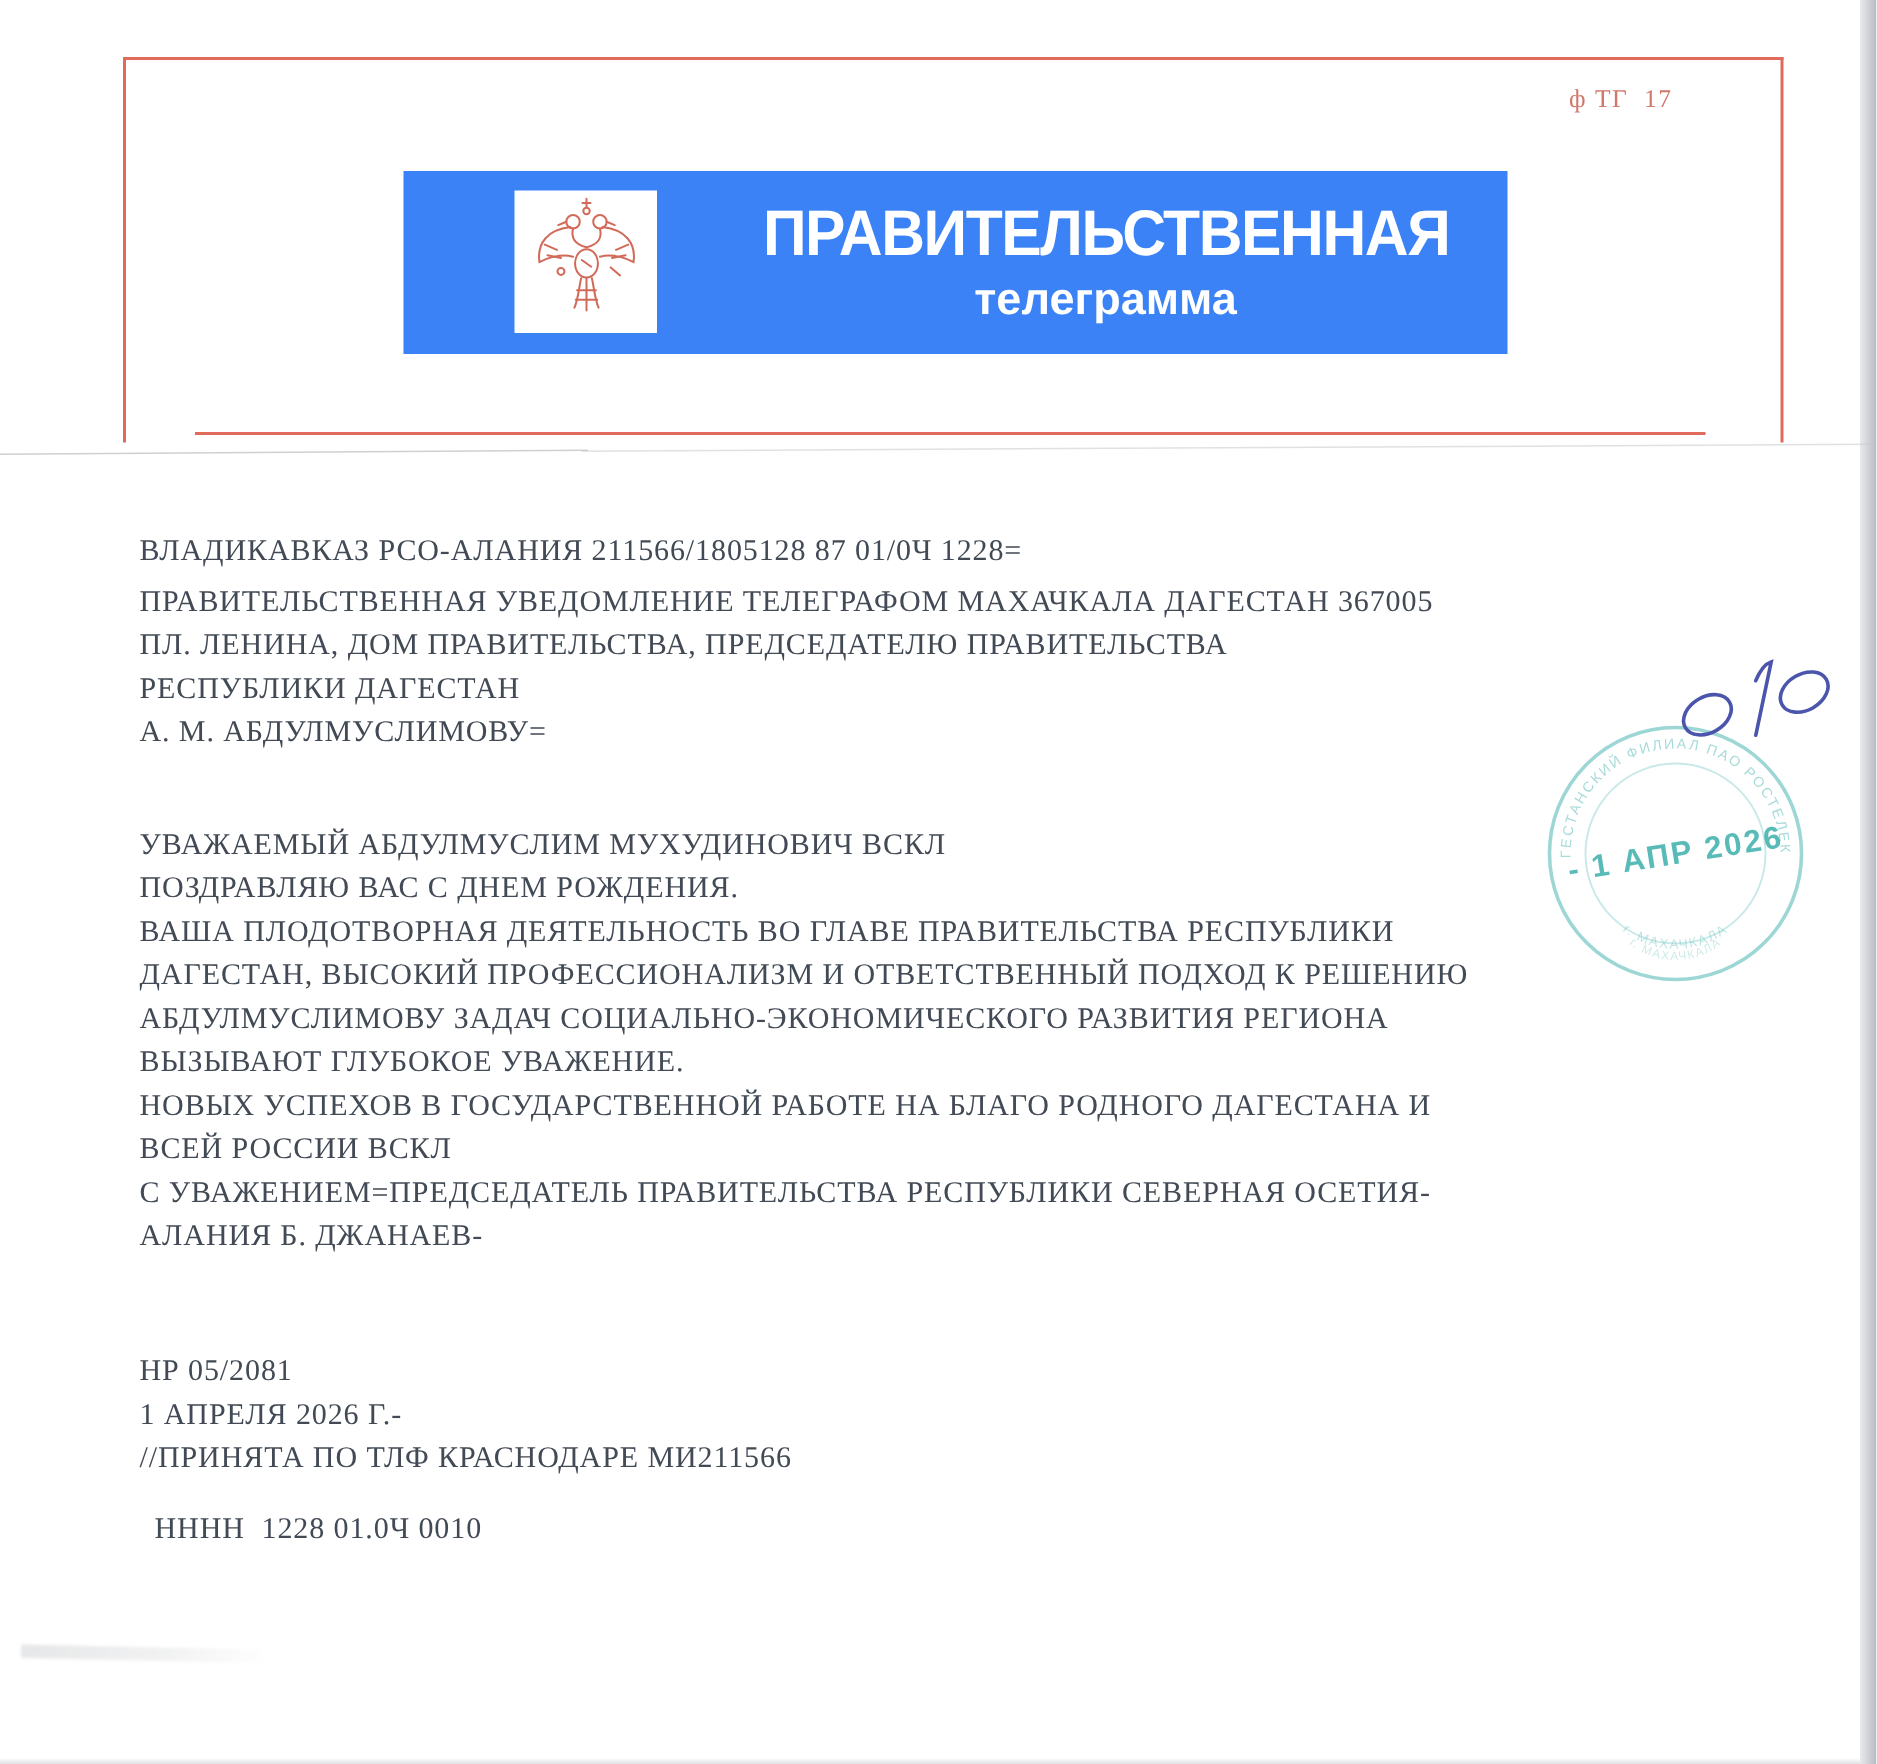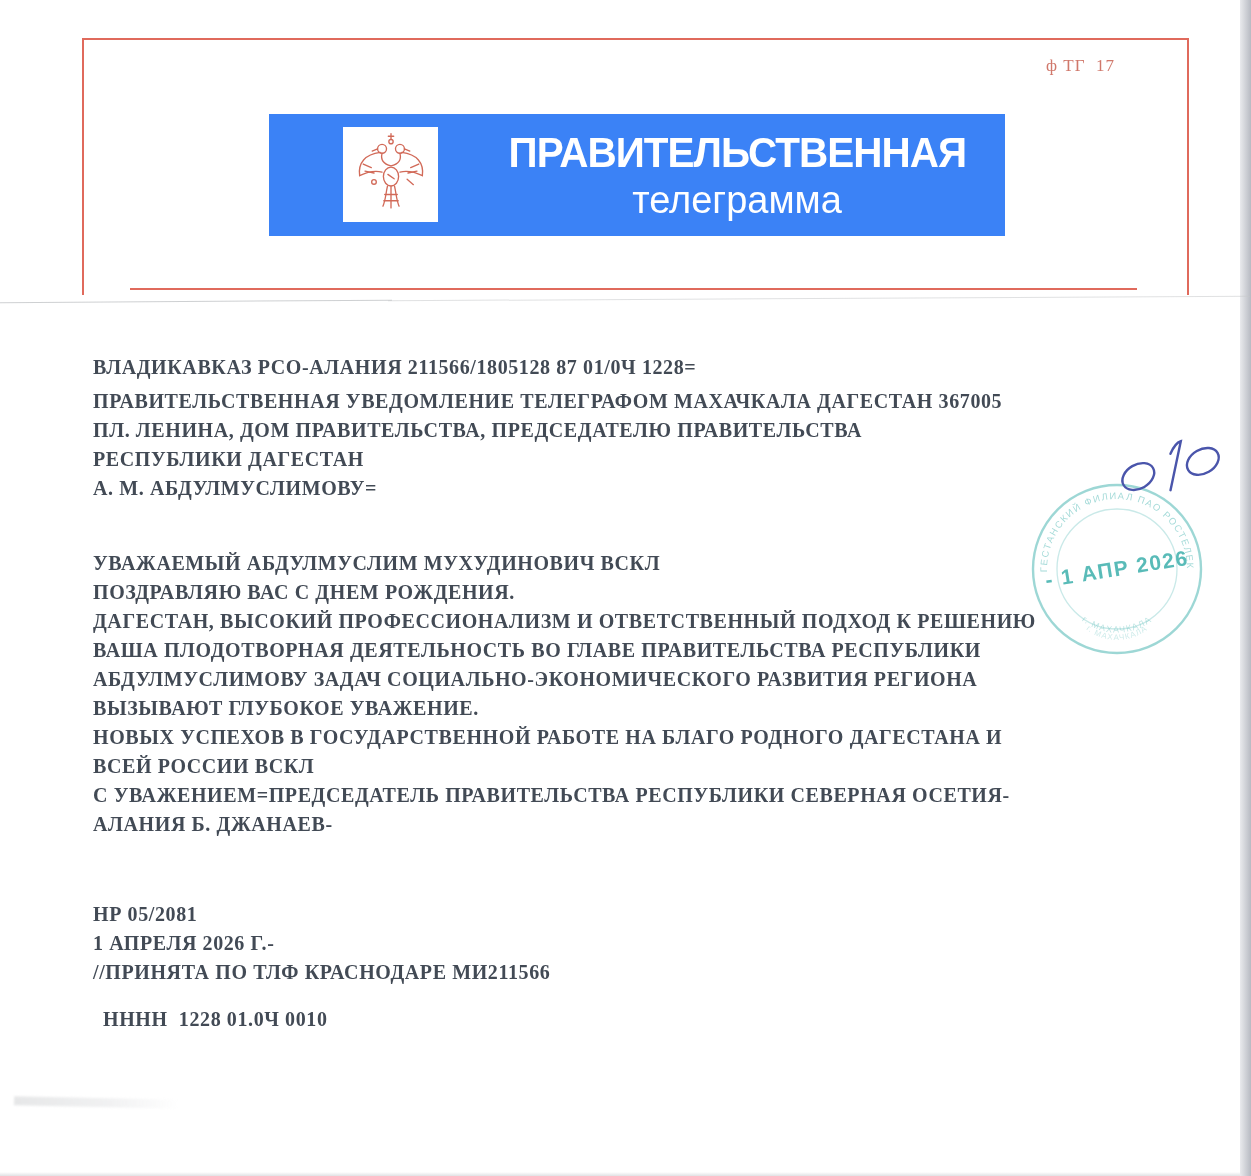--- a/index.html
+++ b/index.html
@@ -27,25 +27,25 @@
   
   .banner{position:absolute;left:269px;top:114px;width:736px;height:122px;
     background:#3b82f6;display:flex;align-items:stretch;}
   .emblem-box{position:absolute;left:74px;top:13px;width:95px;height:95px;background:#ffffff;
     display:flex;align-items:center;justify-content:center;}
   .banner-text{position:absolute;left:200px;top:0;width:536px;height:122px;
     display:flex;flex-direction:column;align-items:center;justify-content:center;
     font-family:"Liberation Sans",sans-serif;color:#ffffff;}
   .banner-title{font-size:43px;font-weight:700;letter-spacing:-1px;line-height:1;
     transform:scaleX(.94);white-space:nowrap;}
-  .banner-subtitle{font-size:38px;font-weight:400;line-height:1;margin-top:7px;}
+  .banner-subtitle{font-size:30px;font-weight:700;line-height:1;margin-top:7px;}
   
   .tg-block{position:absolute;left:93px;color:#424a55;font-size:20px;
     font-family:"Liberation Serif",serif;letter-spacing:.6px;}
-  .tg-line{height:29px;white-space:pre;font-weight:bold;}
+  .tg-line{height:29px;white-space:pre;}
   .block-routing{top:356px;}
   .block-address{top:390px;}
   .block-body{top:552px;}
   .block-footer{top:872px;margin-top:31px;}
   .block-service{top:1008px;left:103px;}
   
   .stamp{position:absolute;left:1022px;top:474px;width:190px;height:190px;
     filter:blur(.3px);}
   
   .handwriting{position:absolute;left:1110px;top:430px;width:120px;height:70px;}
@@ -98,22 +98,22 @@
   </div>
 <div class="tg-block block-address">
     <div class="tg-line">ПРАВИТЕЛЬСТВЕННАЯ УВЕДОМЛЕНИЕ ТЕЛЕГРАФОМ МАХАЧКАЛА ДАГЕСТАН 367005</div>
     <div class="tg-line">ПЛ. ЛЕНИНА, ДОМ ПРАВИТЕЛЬСТВА, ПРЕДСЕДАТЕЛЮ ПРАВИТЕЛЬСТВА</div>
     <div class="tg-line">РЕСПУБЛИКИ ДАГЕСТАН</div>
     <div class="tg-line">А. М. АБДУЛМУСЛИМОВУ=</div>
   </div>
 <div class="tg-block block-body">
     <div class="tg-line">УВАЖАЕМЫЙ АБДУЛМУСЛИМ МУХУДИНОВИЧ ВСКЛ</div>
     <div class="tg-line">ПОЗДРАВЛЯЮ ВАС С ДНЕМ РОЖДЕНИЯ.</div>
+    <div class="tg-line">ВАША ПЛОДОТВОРНАЯ ДЕЯТЕЛЬНОСТЬ ВО ГЛАВЕ ПРАВИТЕЛЬСТВА РЕСПУБЛИКИ</div>
     <div class="tg-line">ДАГЕСТАН, ВЫСОКИЙ ПРОФЕССИОНАЛИЗМ И ОТВЕТСТВЕННЫЙ ПОДХОД К РЕШЕНИЮ</div>
-    <div class="tg-line">ВАША ПЛОДОТВОРНАЯ ДЕЯТЕЛЬНОСТЬ ВО ГЛАВЕ ПРАВИТЕЛЬСТВА РЕСПУБЛИКИ</div>
     <div class="tg-line">АБДУЛМУСЛИМОВУ ЗАДАЧ СОЦИАЛЬНО-ЭКОНОМИЧЕСКОГО РАЗВИТИЯ РЕГИОНА</div>
     <div class="tg-line">ВЫЗЫВАЮТ ГЛУБОКОЕ УВАЖЕНИЕ.</div>
     <div class="tg-line">НОВЫХ УСПЕХОВ В ГОСУДАРСТВЕННОЙ РАБОТЕ НА БЛАГО РОДНОГО ДАГЕСТАНА И</div>
     <div class="tg-line">ВСЕЙ РОССИИ ВСКЛ</div>
     <div class="tg-line">С УВАЖЕНИЕМ=ПРЕДСЕДАТЕЛЬ ПРАВИТЕЛЬСТВА РЕСПУБЛИКИ СЕВЕРНАЯ ОСЕТИЯ-</div>
     <div class="tg-line">АЛАНИЯ Б. ДЖАНАЕВ-</div>
   </div>
 <div class="tg-block block-footer">
     <div class="tg-line">НР 05/2081</div>
     <div class="tg-line">1 АПРЕЛЯ 2026 Г.-</div>

